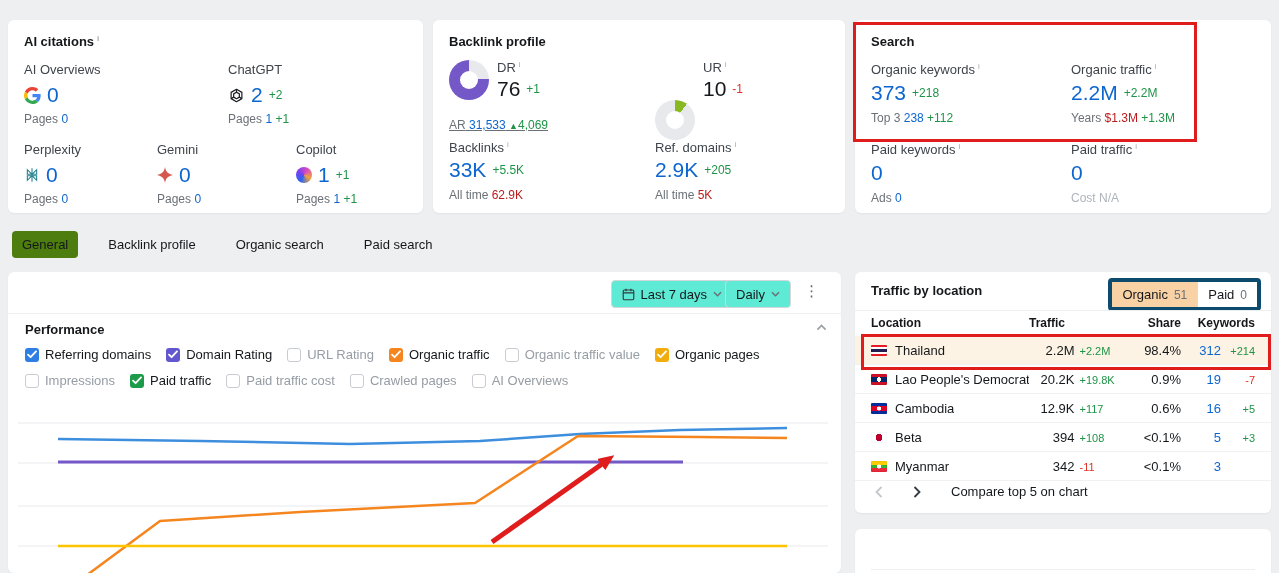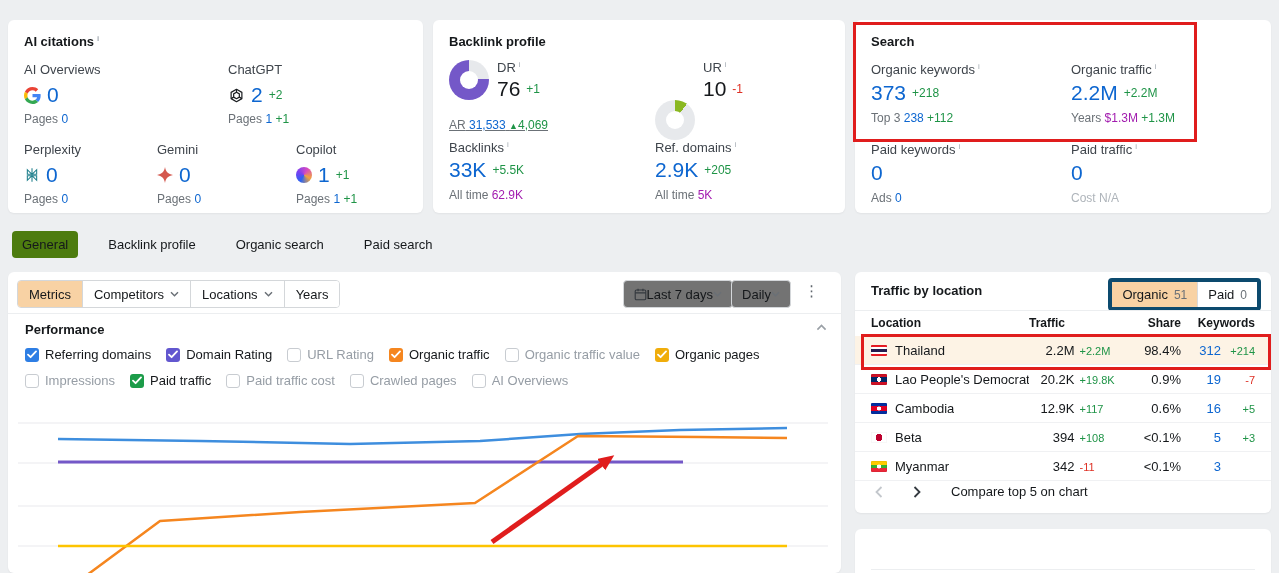--- a/index.html
+++ b/index.html
@@ -9,39 +9,39 @@
   .abs{position:absolute;}
   .card-title{font-size:13px;font-weight:700;color:#15181b;}
   .has-info::after{content:"i";font-size:8px;color:#a4abb2;vertical-align:super;margin-left:3px;}
   .metric-label{font-size:13px;color:#3f454c;white-space:nowrap;}
   .big-blue{font-size:21px;color:#0d66d0;line-height:24px;}
   .big-dark{font-size:21px;color:#15181b;line-height:24px;}
   .delta-up{color:#1f9447;font-size:12px;}
   .delta-down{color:#de3024;font-size:12px;}
   .sub{font-size:12px;color:#6b7177;white-space:nowrap;}
   .sub .num-blue{color:#0d66d0;}
-  .sub .num-dark{color:#a21caf;}
+  .sub .num-dark{color:#b91c1c;}
   .muted{color:#aeb4ba;}
   .vrow{display:flex;align-items:center;gap:6px;}
   .icon-wrap{display:inline-flex;align-items:center;}
   .copilot-dot{width:16px;height:16px;border-radius:50%;display:inline-block;
     background:conic-gradient(from 210deg,#2b63f1,#7b3ff2,#d84bbf,#f2a33c,#2b63f1);}
   .donut{width:40px;height:40px;border-radius:50%;position:relative;}
   .donut-hole{position:absolute;inset:11px;background:#fff;border-radius:50%;}
   
   .tabs{position:absolute;left:12px;top:231px;display:flex;gap:20px;align-items:center;}
   .tab{padding:6px 10px;border-radius:4px;color:#15181b;cursor:pointer;white-space:nowrap;}
   .tab.active{background:#4d7c0f;}
   
   .seg-group{display:inline-flex;border:1px solid #d4d7da;border-radius:4px;overflow:hidden;background:#fff;height:26px;}
   .seg{display:flex;align-items:center;gap:6px;padding:0 11px;border-right:1px solid #d4d7da;cursor:pointer;background:#fff;}
   .seg:last-child{border-right:none;}
   .seg.active{background:#f8d2a4;}
-  .btn{display:inline-flex;align-items:center;gap:0;height:26px;padding:0 10px;border:1px solid #d4d7da;
-       border-radius:4px;background:#737373;cursor:pointer;white-space:nowrap;}
+  .btn{display:inline-flex;align-items:center;gap:6px;height:26px;padding:0 10px;border:1px solid #d4d7da;
+       border-radius:4px;background:#5eead4;cursor:pointer;white-space:nowrap;}
   .kebab{font-size:15px;color:#5f666d;cursor:pointer;line-height:26px;padding:0 4px;}
   
   .metrics-wrap{display:flex;flex-wrap:wrap;column-gap:15px;row-gap:11px;align-items:center;}
   .metric-item{display:flex;align-items:center;gap:6px;cursor:pointer;white-space:nowrap;}
   .chk{width:14px;height:14px;border-radius:3px;display:inline-flex;align-items:center;justify-content:center;box-sizing:border-box;}
   .chk.off{border:1px solid #c8ccd1;background:#fff;}
   .lbl-on{color:#15181b;}  .lbl-off{color:#969da5;}
   
   .t-head{display:flex;align-items:center;font-size:12px;font-weight:700;color:#15181b;padding:0 16px;}
   .t-row{display:flex;align-items:center;height:28px;padding:0 16px;border-bottom:1px solid #f0f1f3;cursor:pointer;}
@@ -227,44 +227,20 @@
 <div class="red-box" style="left:853px;top:22px;width:338px;height:114px;"></div>
 
 <div class="tabs" id="tabs">
     <div class="tab active">General</div>
     <div class="tab">Backlink profile</div>
     <div class="tab">Organic search</div>
     <div class="tab">Paid search</div>
   </div>
 
 <div class="card" style="left:8px;top:272px;width:833px;height:301px;overflow:hidden;">
-  <div class="abs" style="left:9px;top:8px;" id="seg-control"><div class="seg-group">
-        <div class="seg active">
-          <span>Metrics</span>
-        </div>
-        <div class="seg">
-          <span>Competitors</span>
-          <span class="icon-wrap">
-            <svg width="9" height="6" viewBox="0 0 9 6" fill="none" stroke="#6a7076" stroke-width="1.4">
-              <path d="M1 1.2 4.5 4.8 8 1.2"></path>
-            </svg>
-          </span>
-        </div>
-        <div class="seg">
-          <span>Locations</span>
-          <span class="icon-wrap">
-            <svg width="9" height="6" viewBox="0 0 9 6" fill="none" stroke="#6a7076" stroke-width="1.4">
-              <path d="M1 1.2 4.5 4.8 8 1.2"></path>
-            </svg>
-          </span>
-        </div>
-        <div class="seg">
-          <span>Years</span>
-        </div>
-      </div></div>
   <div class="abs" style="right:108px;top:8px;" id="date-range-btn-slot"><div class="btn">
         <span class="icon-wrap">
           <svg width="13" height="13" viewBox="0 0 16 16" fill="none" stroke="#33383e" stroke-width="1.4">
             <rect x="1.5" y="2.5" width="13" height="12" rx="1.5"></rect>
             <path d="M1.5 6h13M5 1v3M11 1v3"></path>
           </svg>
         </span>
         <span>Last 7 days</span>
         <span class="icon-wrap">
           <svg width="9" height="6" viewBox="0 0 9 6" fill="none" stroke="#6a7076" stroke-width="1.4">

